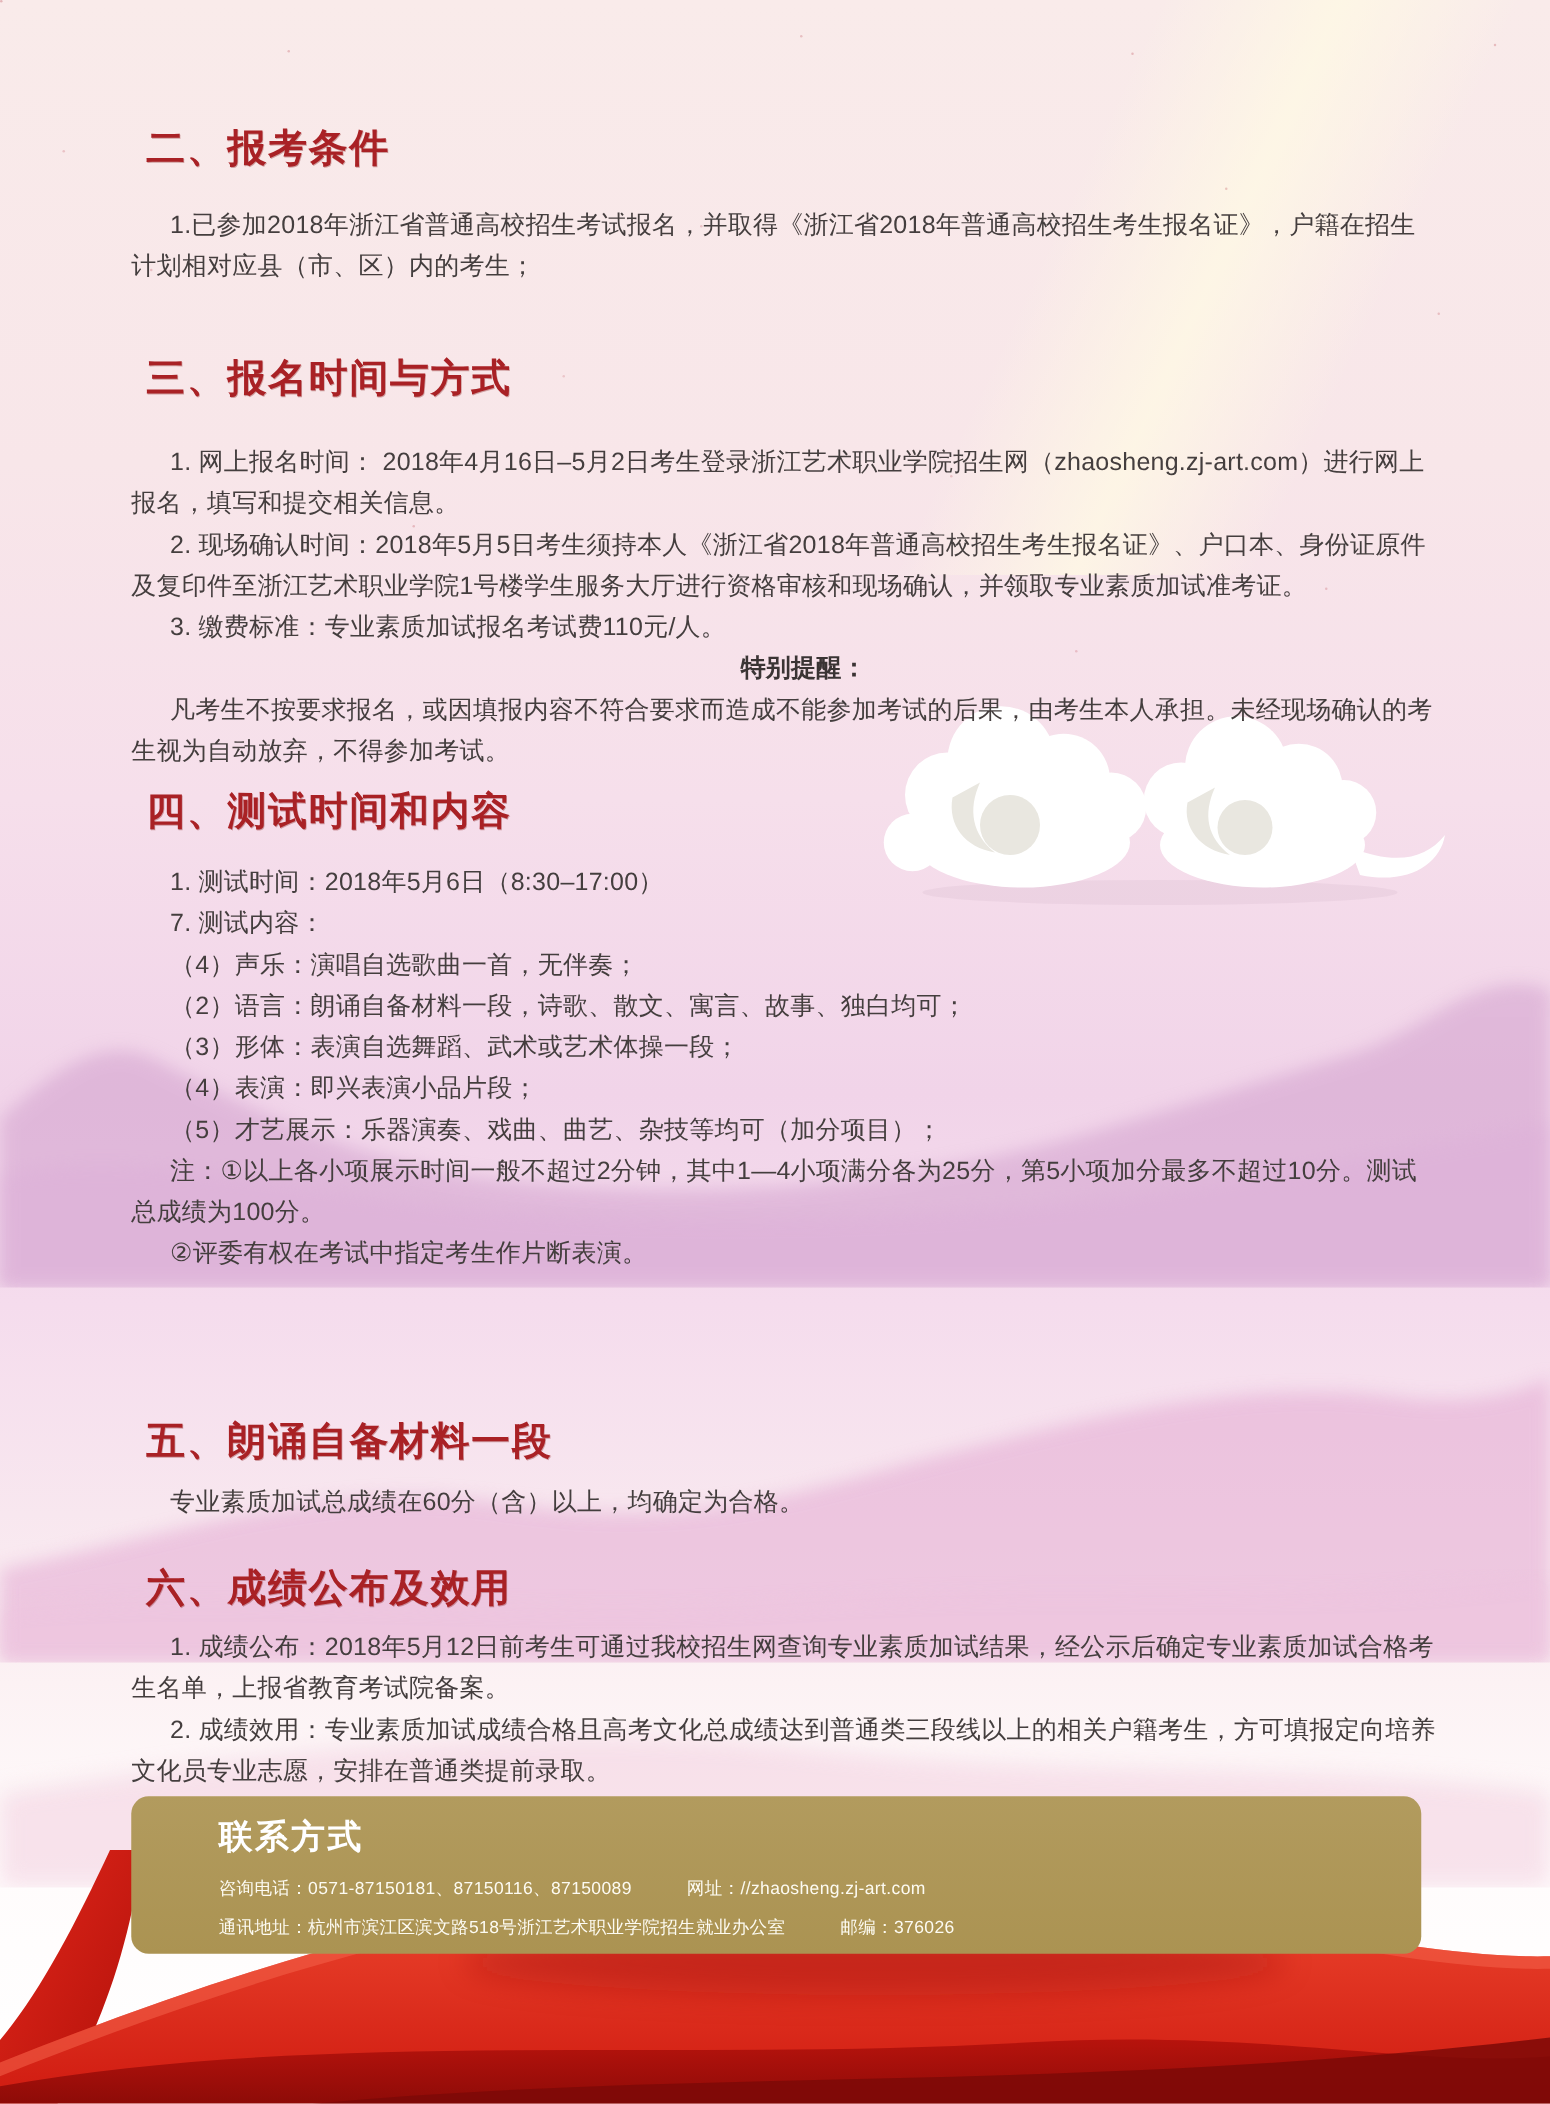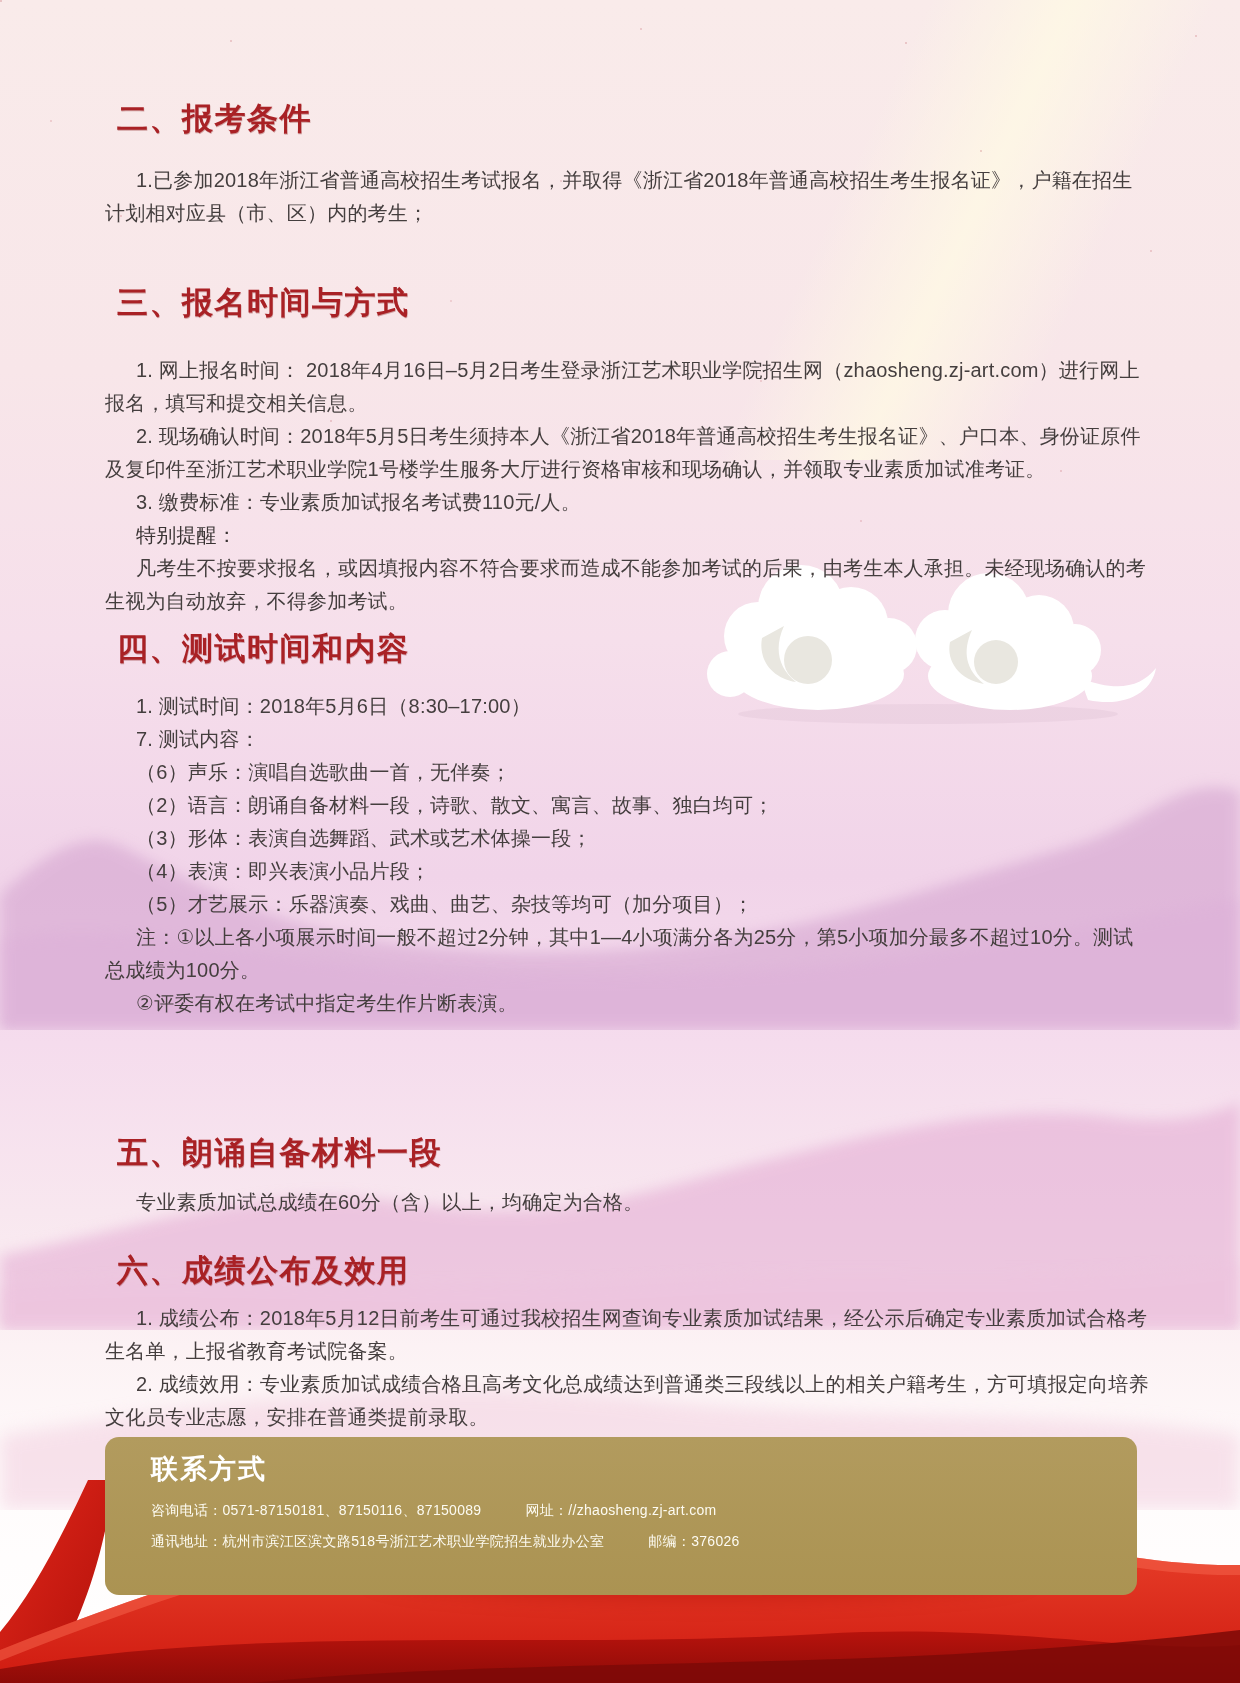--- a/index.html
+++ b/index.html
@@ -42,26 +42,26 @@
     font-size:31px;font-weight:bold;margin:12px;
     color:#a92125;letter-spacing:1.5px;
     text-shadow:.6px .8px 0 rgba(130,22,24,.35);
   }
   .mb24{margin-bottom:24px}.mb30{margin-bottom:30px}.mb20{margin-bottom:20px}
   .mb12{margin-bottom:12px}.mb10{margin-bottom:10px}
   p.body{
     font-size:20px;line-height:33px;margin:0;
     color:#443e3e;text-indent:1.55em;letter-spacing:.2px;
   }
-  p.body.bold{font-weight:normal;color:#3a3434;}
+  p.body.bold{font-weight:bold;color:#3a3434;text-align:center;}
   .contact-box{
-    position:absolute;left:105px;top:1437px;width:1032px;height:158px;
+    position:absolute;left:105px;top:1437px;width:1032px;height:126px;
     background:linear-gradient(180deg,#b29b5e 0%,#ab9352 100%);
     border-radius:14px;
-    padding:14px 30px 0 46px;box-sizing:border-box;
+    padding:14px 30px 0 70px;box-sizing:border-box;
     z-index:5;
   }
   .contact-title{
     font-size:27px;font-weight:bold;color:#ffffff;margin:0 0 8px 0;letter-spacing:2px;
   }
   .contact-line{
     font-size:14px;line-height:31px;color:#fdfbf2;display:flex;letter-spacing:.3px;
   }
   .contact-line .gap{width:44px;flex:0 0 auto;}
   .cloud{position:absolute;left:688px;top:556px;pointer-events:none;}
@@ -139,21 +139,21 @@
     <p class="body">2. 现场确认时间：2018年5月5日考生须持本人《浙江省2018年普通高校招生考生报名证》、户口本、身份证原件及复印件至浙江艺术职业学院1号楼学生服务大厅进行资格审核和现场确认，并领取专业素质加试准考证。</p>
     <p class="body">3. 缴费标准：专业素质加试报名考试费110元/人。</p>
     <p class="body bold">特别提醒：</p>
     <p class="body">凡考生不按要求报名，或因填报内容不符合要求而造成不能参加考试的后果，由考生本人承担。未经现场确认的考生视为自动放弃，不得参加考试。</p>
   </section>
 
   <section class="section" style="top:616px">
     <h2 class="mb20">四、测试时间和内容</h2>
     <p class="body">1. 测试时间：2018年5月6日（8:30–17:00）</p>
     <p class="body">7. 测试内容：</p>
-    <p class="body">（6）声乐：演唱自选歌曲一首，无伴奏；</p>
+    <p class="body">（4）声乐：演唱自选歌曲一首，无伴奏；</p>
     <p class="body">（2）语言：朗诵自备材料一段，诗歌、散文、寓言、故事、独白均可；</p>
     <p class="body">（3）形体：表演自选舞蹈、武术或艺术体操一段；</p>
     <p class="body">（4）表演：即兴表演小品片段；</p>
     <p class="body">（5）才艺展示：乐器演奏、戏曲、曲艺、杂技等均可（加分项目）；</p>
     <p class="body">注：①以上各小项展示时间一般不超过2分钟，其中1—4小项满分各为25分，第5小项加分最多不超过10分。测试总成绩为100分。</p>
     <p class="body">②评委有权在考试中指定考生作片断表演。</p>
   </section>
 
   <section class="section" style="top:1120px">
     <h2 class="mb12">五、朗诵自备材料一段</h2>

